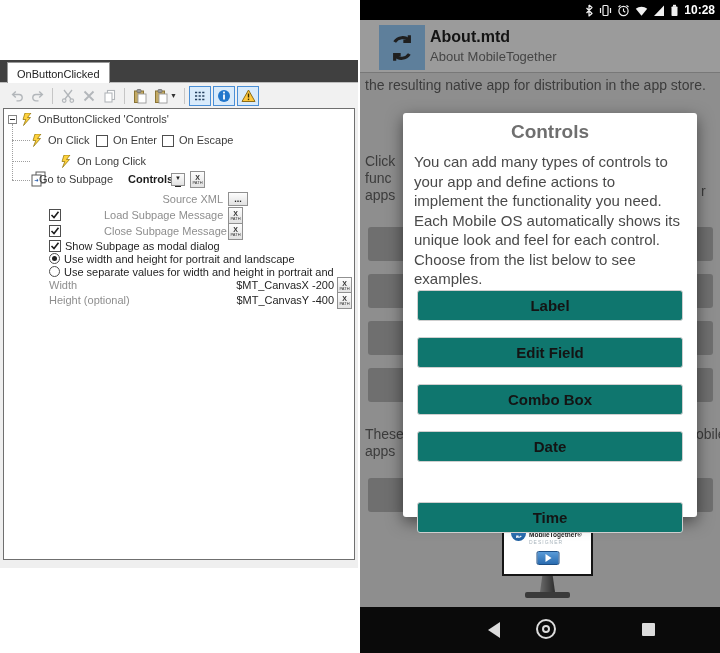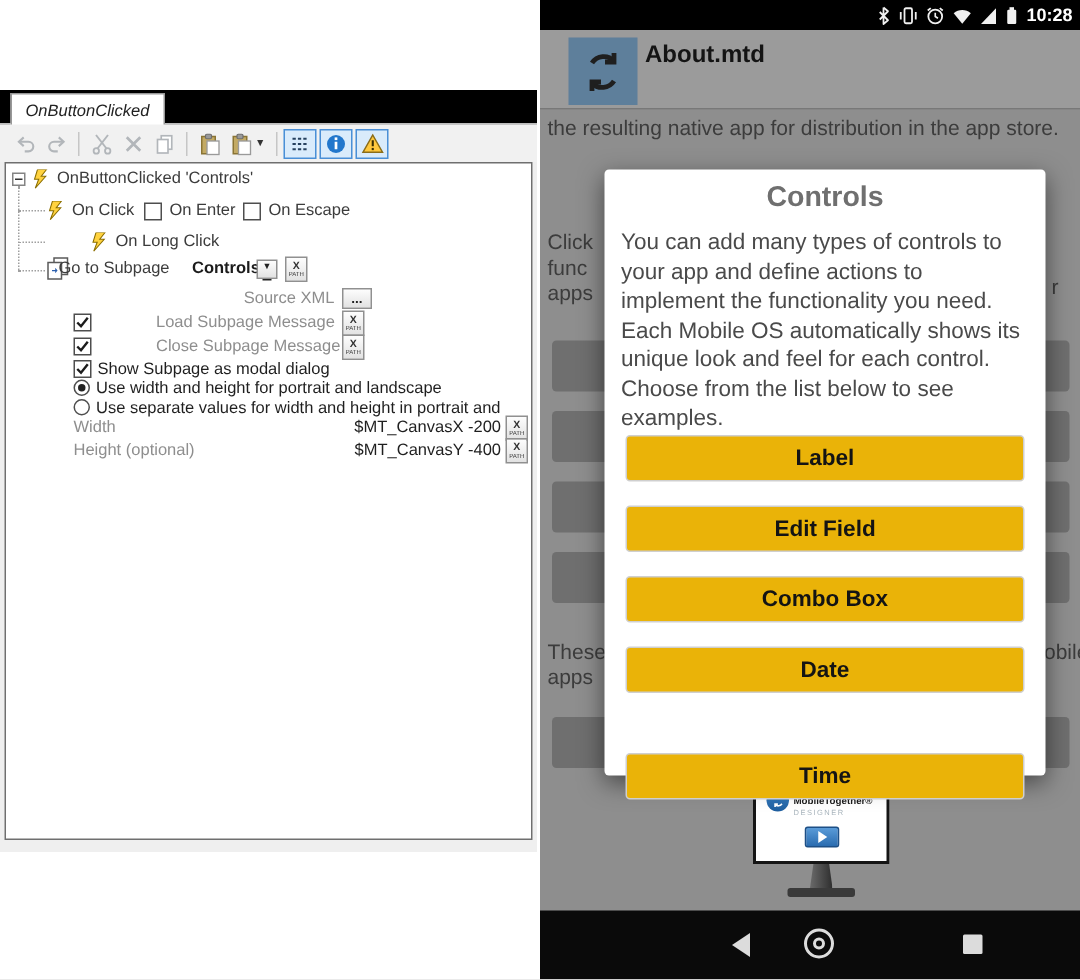--- a/index.html
+++ b/index.html
@@ -1,22 +1,22 @@
 <!DOCTYPE html>
 <html><head>
 <meta charset="utf-8">
 <style>
   html,body{margin:0;padding:0;background:#fff;}
   .stage{position:relative;width:720px;height:653px;background:#fff;overflow:hidden;
          font-family:"Liberation Sans",sans-serif;}
 
   
   .panel{position:absolute;left:0;top:60px;width:358px;height:508px;background:#efefef;}
-  .tabrow{position:absolute;left:0;top:0;width:100%;height:23px;background:#000000;
-          border-bottom:1px solid #bdbdbd;box-sizing:border-box;font-style:italic;}
+  .tabrow{position:absolute;left:0;top:0;width:100%;height:23px;background:#404040;
+          border-bottom:1px solid #bdbdbd;box-sizing:border-box;}
   .tab{position:absolute;left:7px;top:2px;height:21px;background:#fff;border:1px solid #989898;
        border-bottom:none;padding:0 9px;font-size:11px;color:#222;display:flex;align-items:center;}
   .toolbar{position:absolute;left:0;top:23px;width:100%;height:25px;background:#f1f1f1;
            display:flex;align-items:center;padding-left:6px;box-sizing:border-box;}
   .tbtn{width:21px;height:19px;display:flex;align-items:center;justify-content:center;flex:none;}
   .tsep{width:1px;height:16px;background:#c6c6c6;margin:0 4px;flex:none;}
   .toggle{width:22px;height:20px;border:1px solid #4a8fd6;background:#d9ebfb;display:flex;
           align-items:center;justify-content:center;margin-right:2px;flex:none;box-sizing:border-box;}
   .ddarrow{font-size:7px;color:#333;margin-left:1px;}
 
@@ -54,21 +54,21 @@
   .apptitle{position:absolute;left:70px;top:8px;font-size:16px;font-weight:bold;color:#141414;}
   .appsub{position:absolute;left:70px;top:29px;font-size:13px;color:#454545;}
   .bgtext{position:absolute;left:5px;top:76px;width:352px;font-size:14px;line-height:19px;color:#3c3c3c;}
   .frag{position:absolute;font-size:14px;color:#3c3c3c;}
   .bgbar{position:absolute;left:8px;width:345px;height:34px;background:#6f6f6f;border-radius:3px;}
 
   .dialog{position:absolute;left:43px;top:113px;width:294px;height:404px;background:#fff;
           border-radius:3px;box-shadow:0 5px 16px rgba(0,0,0,.5);z-index:5;}
   .dlg-title{margin-top:8px;text-align:center;font-size:19px;font-weight:bold;color:#6f6f6f;}
   .dlg-body{margin:9px 11px 0;font-size:15px;line-height:19.5px;color:#4a4a4a;}
-  .dlg-btn{position:absolute;left:14px;width:266px;height:31px;background:#eab308;border:1px solid #cfcfcf;
+  .dlg-btn{position:absolute;left:14px;width:266px;height:31px;background:#0f766e;border:1px solid #cfcfcf;
            border-radius:3px;font-size:15px;font-weight:bold;color:#141414;display:flex;
            align-items:center;justify-content:center;box-sizing:border-box;}
 
   .monitor{position:absolute;left:142px;top:518px;width:91px;height:58px;background:#fff;
            border:2px solid #151515;box-sizing:border-box;}
   .mlogo{position:absolute;left:7px;top:6px;display:flex;align-items:flex-start;gap:3px;}
   .mcircle{width:15px;height:15px;border-radius:50%;background:linear-gradient(#3d85c8,#1d5d9e);
            display:flex;align-items:center;justify-content:center;}
   .mtxt1{font-size:4px;color:#b0b0b0;line-height:5px;}
   .mtxt2{font-size:6.5px;font-weight:bold;color:#1d1d1d;line-height:8px;}
@@ -325,20 +325,21 @@
     <div class="appheader">
       <div class="appicon">
         <svg width="32" height="32" viewBox="0 0 24 24">
           <path d="M6.5 7.5 A7 7 0 0 1 17.5 6.5" fill="none" stroke="#1f1f1f" stroke-width="2.4"></path>
           <path d="M17.5 2.5 L17.5 7 L13 7" fill="none" stroke="#1f1f1f" stroke-width="2.4"></path>
           <path d="M17.5 16.5 A7 7 0 0 1 6.5 17.5" fill="none" stroke="#1f1f1f" stroke-width="2.4"></path>
           <path d="M6.5 21.5 L6.5 17 L11 17" fill="none" stroke="#1f1f1f" stroke-width="2.4"></path>
         </svg>
       </div>
       <div class="apptitle">About.mtd</div>
+      <div class="appsub">About MobileTogether</div>
     </div>
 
     <div class="bgtext">the resulting native app for distribution in the app store.</div>
     <span class="frag" style="left:5px;top:153px;">Click</span>
     <span class="frag" style="left:5px;top:170px;">func</span>
     <span class="frag" style="left:5px;top:187px;">apps</span>
     <span class="frag" style="left:341px;top:183px;">r</span>
     <span class="frag" style="left:5px;top:426px;">These</span>
     <span class="frag" style="left:5px;top:443px;">apps</span>
     <span class="frag" style="left:336px;top:426px;">obile</span>

